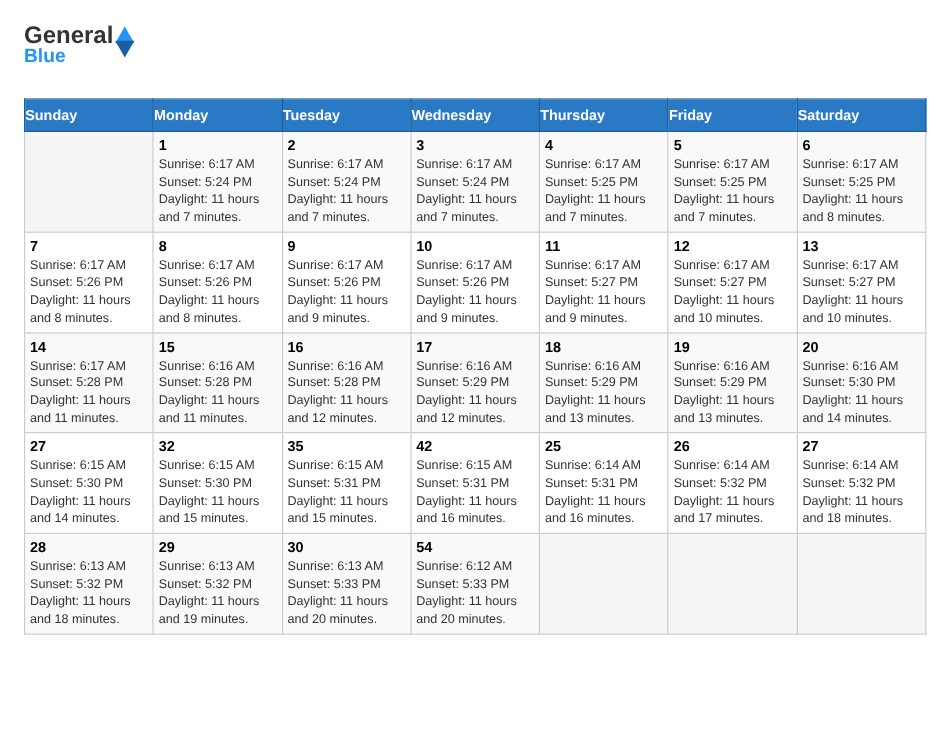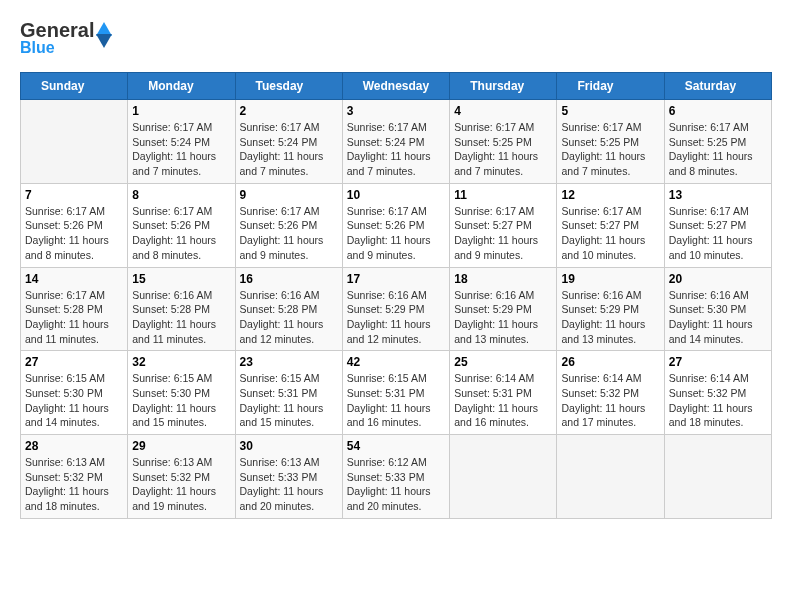--- a/index.html
+++ b/index.html
@@ -7,21 +7,21 @@
       font-family: Arial, sans-serif;
       background: #fff;
       width: 792px;
       min-height: 612px;
       padding: 20px;
     }
     .header {
       display: flex;
       justify-content: space-between;
       align-items: flex-start;
-      margin-bottom: 16px;
+      margin-bottom: 26px;
     }
     .logo {
       display: flex;
       align-items: center;
       gap: 4px;
     }
     .title-block {
       text-align: right;
     }
     .month-title {
@@ -34,21 +34,21 @@
       color: #555;
     }
     table {
       width: 100%;
       border-collapse: collapse;
       font-size: 11px;
     }
     thead tr th {
       background-color: #2979C5;
       color: #fff;
-      padding: 6px 20px;
+      padding: 6px 0;
       text-align: left;
       font-size: 12px;
       font-weight: bold;
       border: 1px solid #1a5fa0;
       margin-left: 29px;
     }
     tbody tr td {
       border: 1px solid #ccc;
       vertical-align: top;
       padding: 4px;
@@ -195,21 +195,21 @@
       <tr>
         <td>
           <span class="day-number">27</span>
           <div class="day-info">Sunrise: 6:15 AM<br>Sunset: 5:30 PM<br>Daylight: 11 hours<br>and 14 minutes.</div>
         </td>
         <td>
           <span class="day-number">32</span>
           <div class="day-info">Sunrise: 6:15 AM<br>Sunset: 5:30 PM<br>Daylight: 11 hours<br>and 15 minutes.</div>
         </td>
         <td>
-          <span class="day-number">23</span>
+          <span class="day-number">35</span>
           <div class="day-info">Sunrise: 6:15 AM<br>Sunset: 5:31 PM<br>Daylight: 11 hours<br>and 15 minutes.</div>
         </td>
         <td>
           <span class="day-number">42</span>
           <div class="day-info">Sunrise: 6:15 AM<br>Sunset: 5:31 PM<br>Daylight: 11 hours<br>and 16 minutes.</div>
         </td>
         <td>
           <span class="day-number">25</span>
           <div class="day-info">Sunrise: 6:14 AM<br>Sunset: 5:31 PM<br>Daylight: 11 hours<br>and 16 minutes.</div>
         </td>

